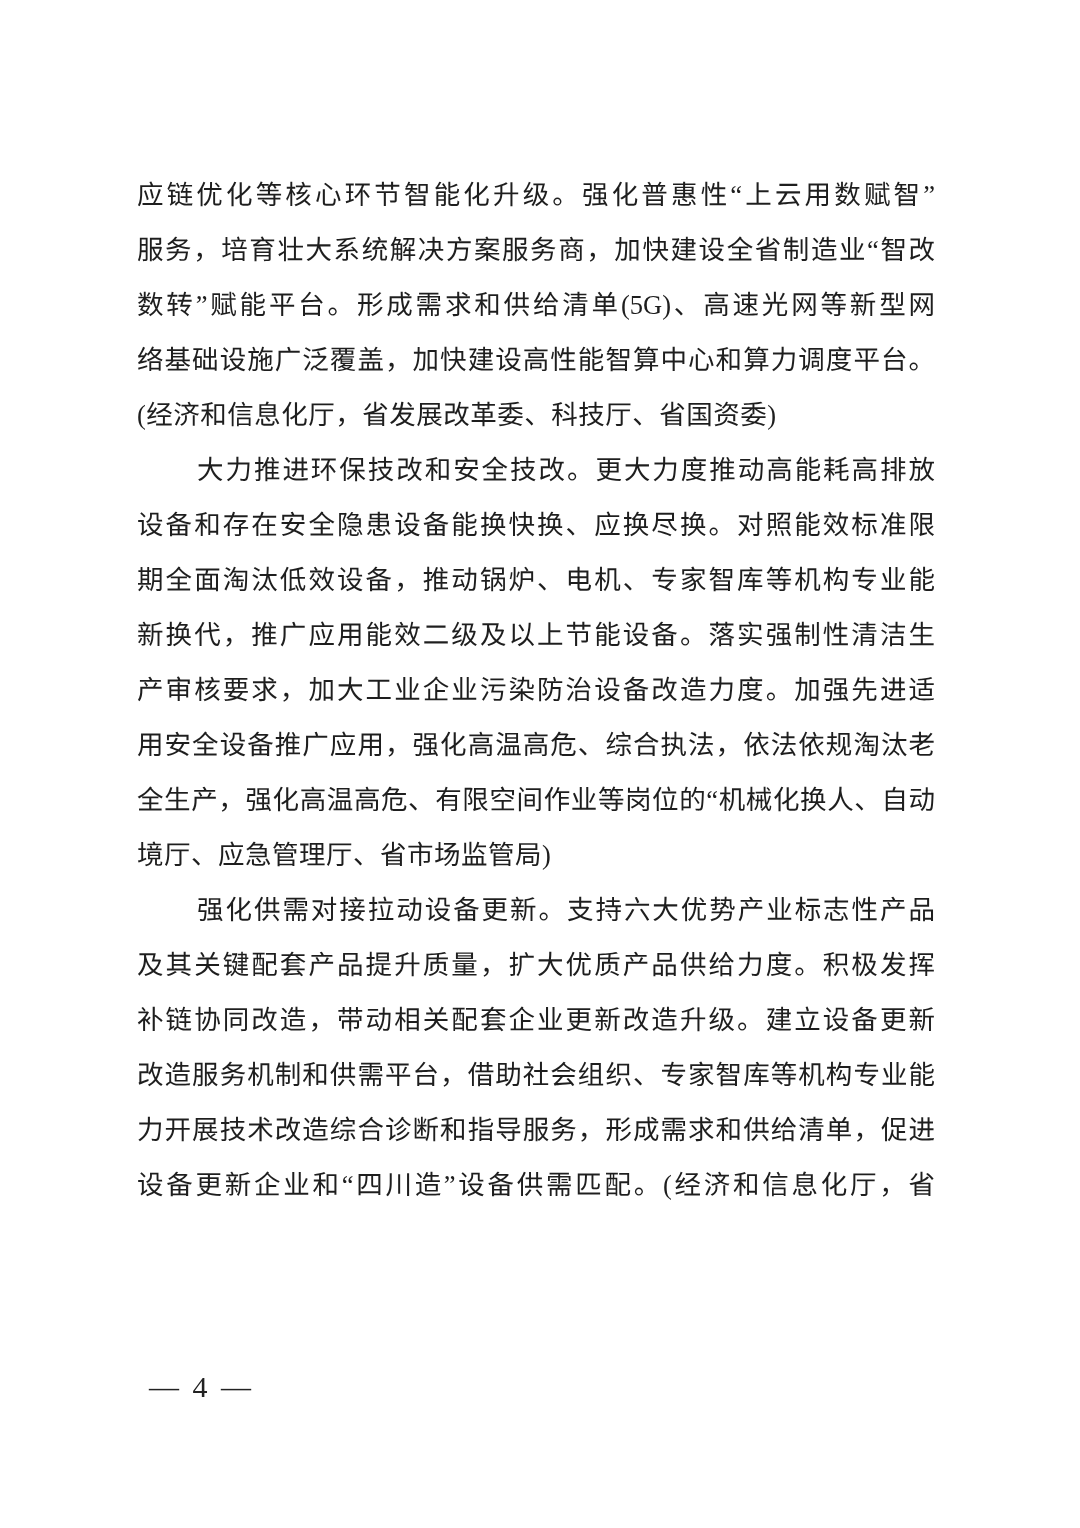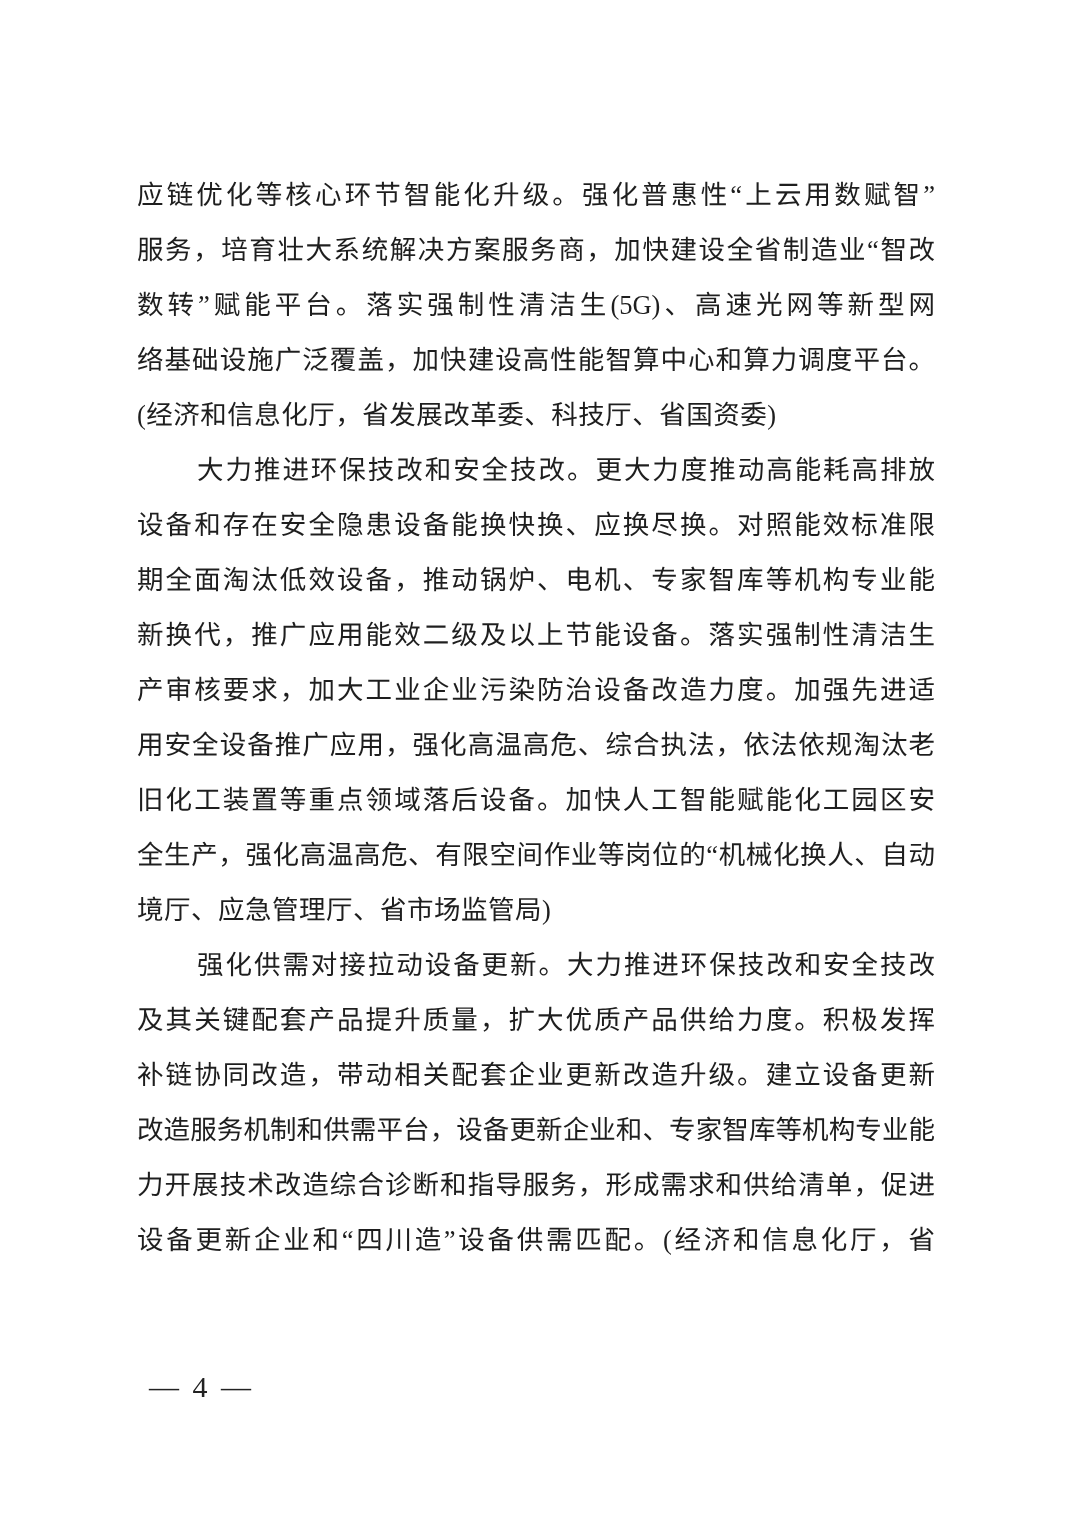--- a/index.html
+++ b/index.html
@@ -63,42 +63,41 @@
 </head>
 <body>
 
 <div class="page">
 
   <div class="text-block">
 
     <div class="para">
       <div class="line">应链优化等核心环节智能化升级。强化普惠性“上云用数赋智”</div>
       <div class="line">服务，培育壮大系统解决方案服务商，加快建设全省制造业“智改</div>
-      <div class="line">数转”赋能平台。落实强制性清洁生(5G)、高速光网等新型网</div>
+      <div class="line">数转”赋能平台。形成需求和供给清单(5G)、高速光网等新型网</div>
       <div class="line">络基础设施广泛覆盖，加快建设高性能智算中心和算力调度平台。</div>
       <div class="line short">(经济和信息化厅，省发展改革委、科技厅、省国资委)</div>
     </div>
 
     <div class="para">
       <div class="line indent">大力推进环保技改和安全技改。更大力度推动高能耗高排放</div>
       <div class="line">设备和存在安全隐患设备能换快换、应换尽换。对照能效标准限</div>
       <div class="line">期全面淘汰低效设备，推动锅炉、电机、专家智库等机构专业能</div>
       <div class="line">新换代，推广应用能效二级及以上节能设备。落实强制性清洁生</div>
       <div class="line">产审核要求，加大工业企业污染防治设备改造力度。加强先进适</div>
       <div class="line">用安全设备推广应用，强化高温高危、综合执法，依法依规淘汰老</div>
-      <div class="line">旧化工装置等重点领域落后设备。加快人工智能赋能化工园区安</div>
       <div class="line">全生产，强化高温高危、有限空间作业等岗位的“机械化换人、自动</div>
       <div class="line short">境厅、应急管理厅、省市场监管局)</div>
     </div>
 
     <div class="para">
-      <div class="line indent">强化供需对接拉动设备更新。大力推进环保技改和安全技改</div>
+      <div class="line indent">强化供需对接拉动设备更新。支持六大优势产业标志性产品</div>
       <div class="line">及其关键配套产品提升质量，扩大优质产品供给力度。积极发挥</div>
       <div class="line">补链协同改造，带动相关配套企业更新改造升级。建立设备更新</div>
-      <div class="line">改造服务机制和供需平台，设备更新企业和、专家智库等机构专业能</div>
+      <div class="line">改造服务机制和供需平台，借助社会组织、专家智库等机构专业能</div>
       <div class="line">力开展技术改造综合诊断和指导服务，形成需求和供给清单，促进</div>
       <div class="line">设备更新企业和“四川造”设备供需匹配。(经济和信息化厅，省</div>
     </div>
 
   </div>
 
   <div class="page-number">— 4 —</div>
 
 </div>
 

